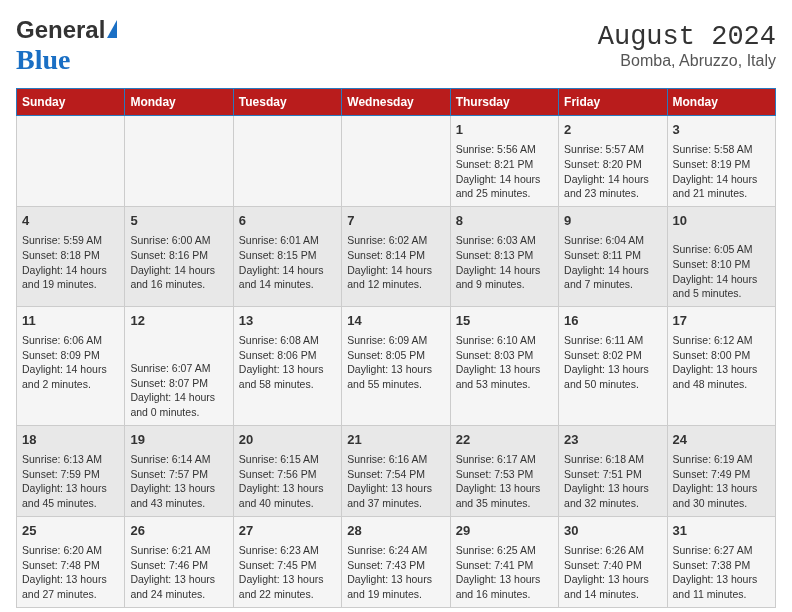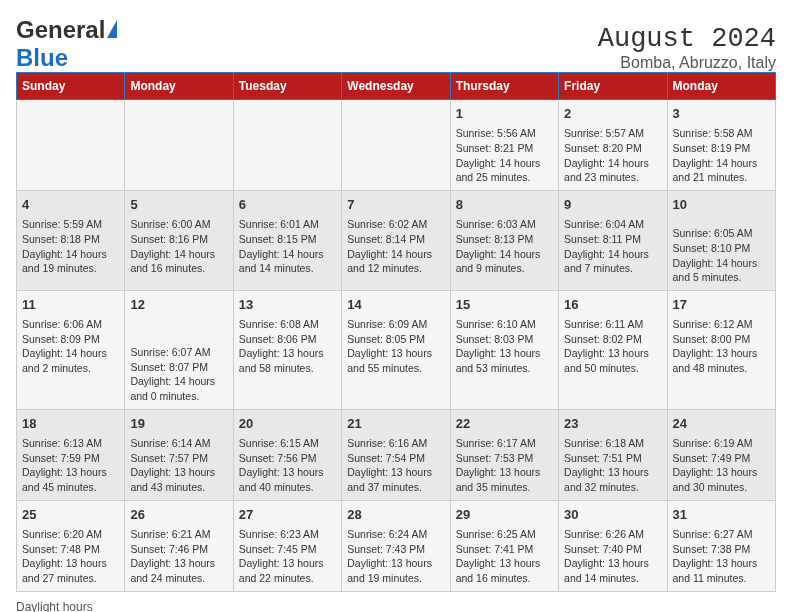--- a/index.html
+++ b/index.html
@@ -6,21 +6,22 @@
     body {
       font-family: Arial, sans-serif;
       background: #fff;
       width: 792px;
       min-height: 612px;
       padding: 16px;
     }
     .header {
       display: flex;
       justify-content: space-between;
-      align-items: flex-end;
+      align-items: center;
+      margin-bottom: 12px;
     }
     .logo {
       display: flex;
       flex-direction: column;
       align-items: flex-start;
     }
     .logo-triangle {
       width: 0;
       height: 0;
       border-left: 10px solid transparent;
@@ -91,21 +92,21 @@
   </style>
 </head>
 <body>
 
 <div class="header">
   <div class="logo">
     <div style="display:flex;align-items:center;">
       <span style="font-size:24px;font-weight:bold;color:#333;">General</span>
       <div class="logo-triangle"></div>
     </div>
-    <span style="font-size:24px;font-weight:bold;color:#1a6fc4;margin-left:0;">Blue</span>
+    <span style="font-size:28px;font-weight:bold;color:#1a6fc4;margin-left:0;font-family:Liberation Serif, serif;">Blue</span>
   </div>
   <div class="title-section">
     <h1>August 2024</h1>
     <h2>Bomba, Abruzzo, Italy</h2>
   </div>
 </div>
 
 <table>
   <thead>
     <tr>

